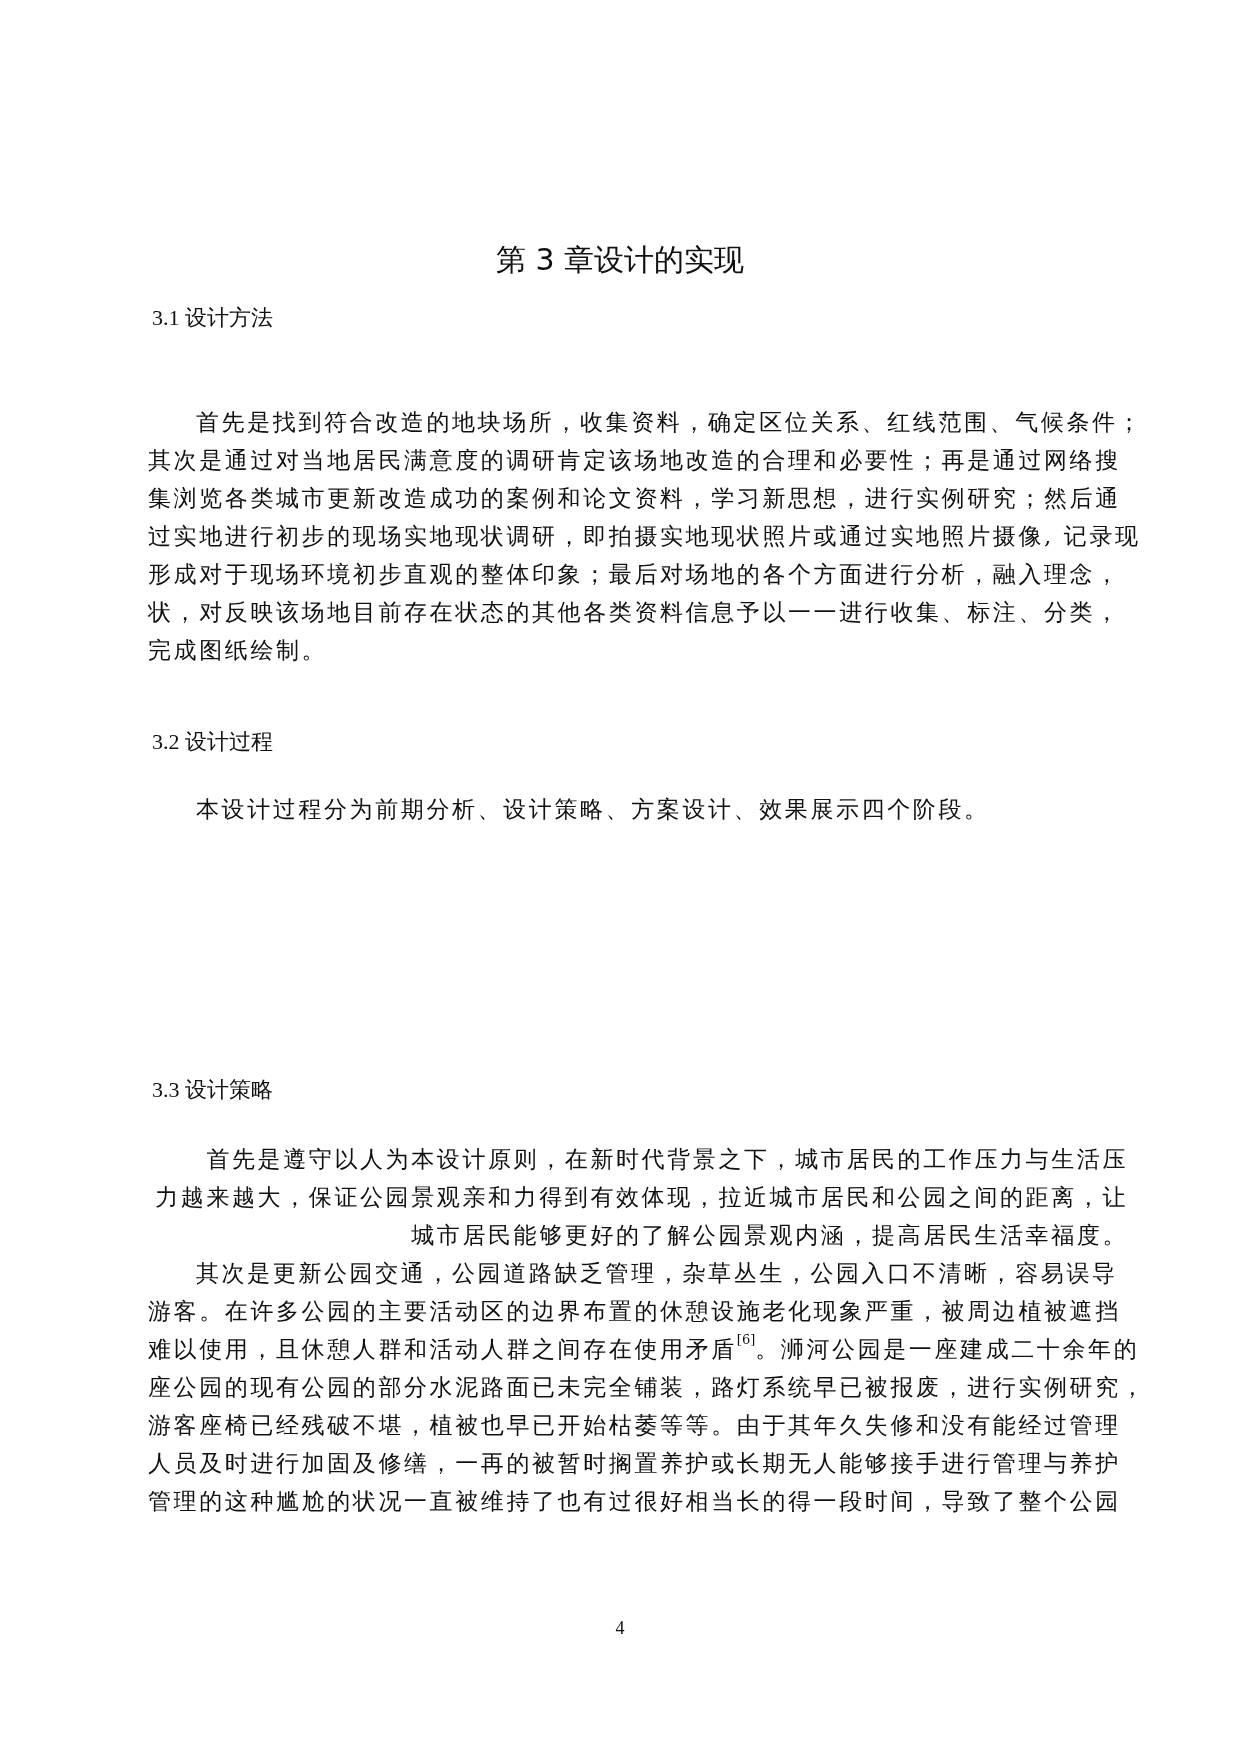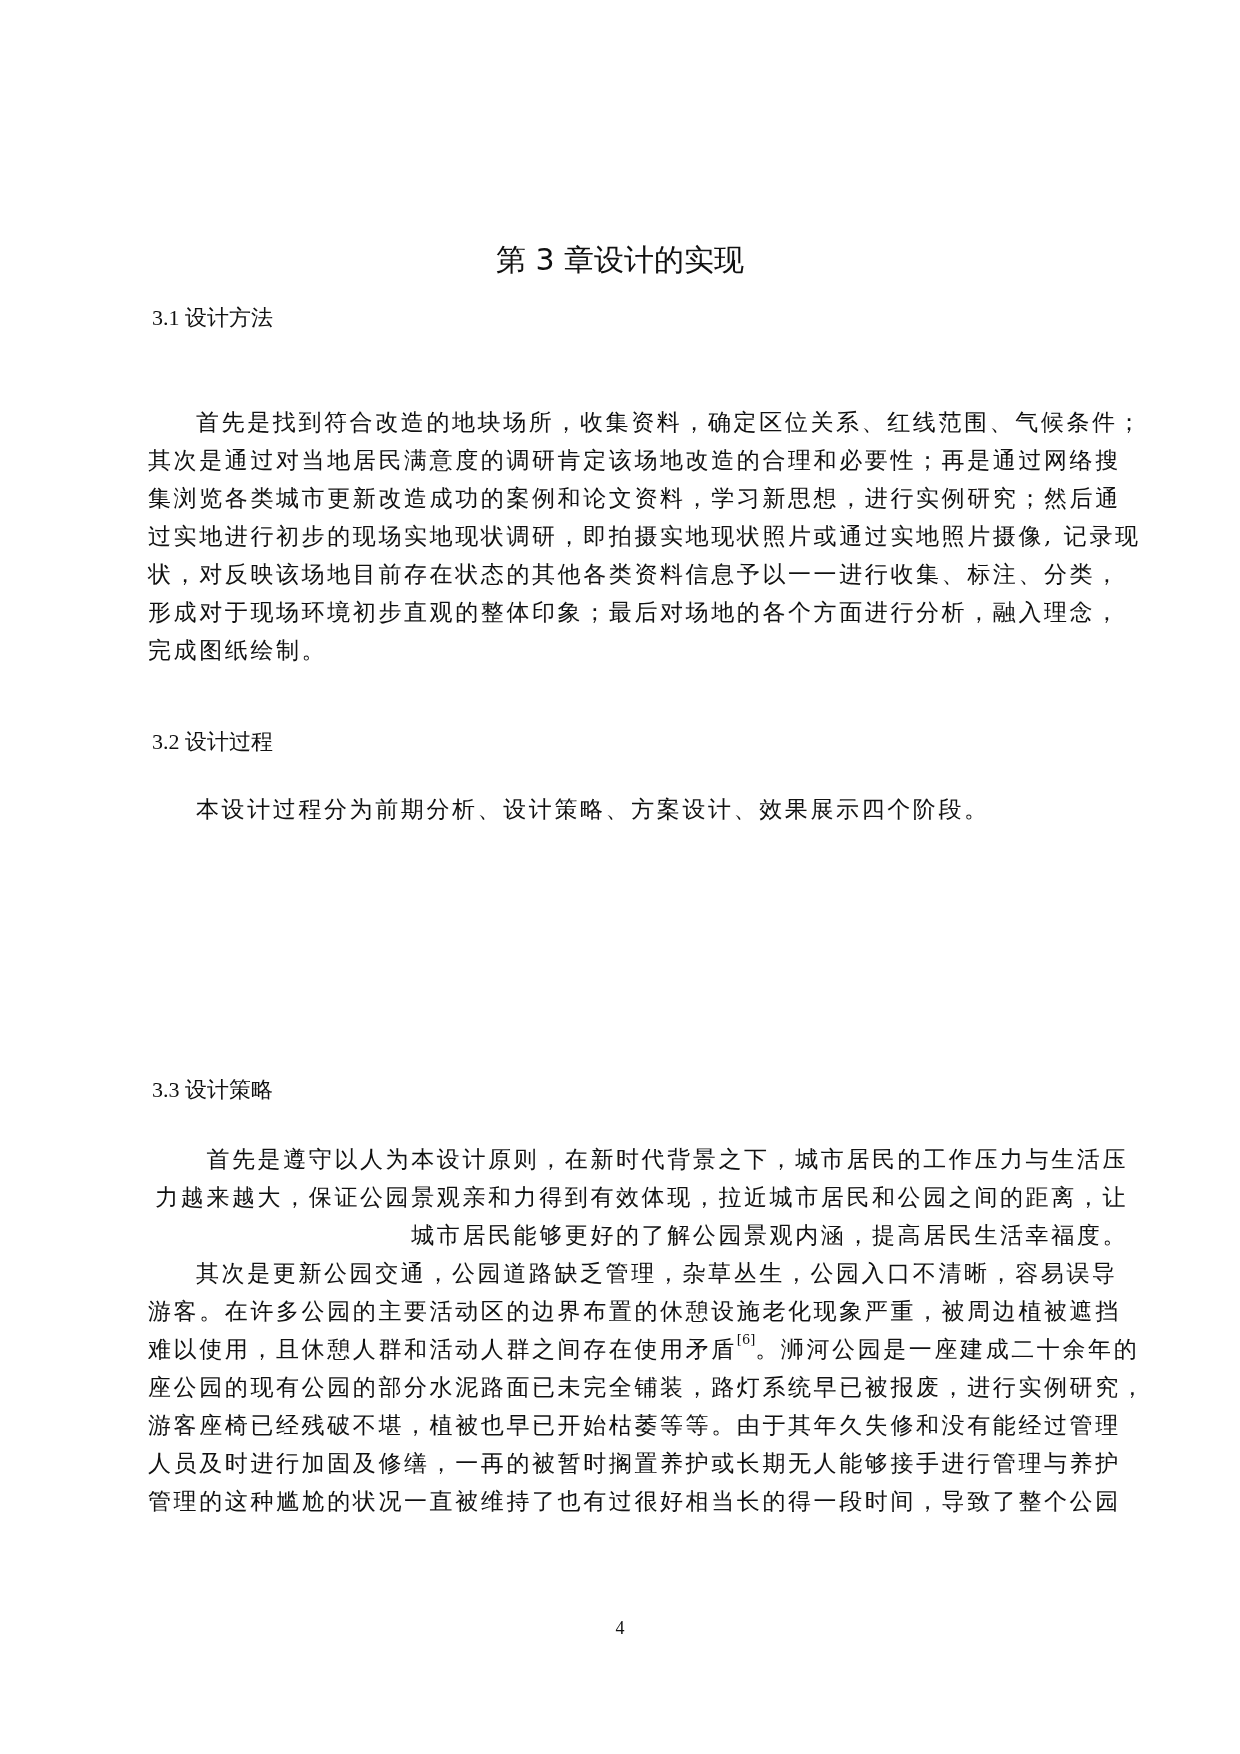--- a/index.html
+++ b/index.html
@@ -23,22 +23,22 @@
 <div class="page">
 
   <div class="chapter-title">第 3 章设计的实现</div>
 
   <div class="section-heading" style="top:300px;">3.1 设计方法</div>
   <div class="para" style="top:376px;margin-top:27px;">
     <span class="line indent">首先是找到符合改造的地块场所，收集资料，确定区位关系、红线范围、气候条件；</span>
     <span class="line">其次是通过对当地居民满意度的调研肯定该场地改造的合理和必要性；再是通过网络搜</span>
     <span class="line">集浏览各类城市更新改造成功的案例和论文资料，学习新思想，进行实例研究；然后通</span>
     <span class="line">过实地进行初步的现场实地现状调研，即拍摄实地现状照片或通过实地照片摄像, 记录现</span>
+    <span class="line">形成对于现场环境初步直观的整体印象；最后对场地的各个方面进行分析，融入理念，</span>
     <span class="line">状，对反映该场地目前存在状态的其他各类资料信息予以一一进行收集、标注、分类，</span>
-    <span class="line">形成对于现场环境初步直观的整体印象；最后对场地的各个方面进行分析，融入理念，</span>
     <span class="line">完成图纸绘制。</span>
   </div>
 
   <div class="section-heading" style="top:724px;">3.2 设计过程</div>
   <div class="para" style="top:790px;">
     <span class="line indent">本设计过程分为前期分析、设计策略、方案设计、效果展示四个阶段。</span>
   </div>
 
   <div class="section-heading" style="top:1072px;">3.3 设计策略</div>
   <div class="para" style="top:1140px;text-align:right;">

